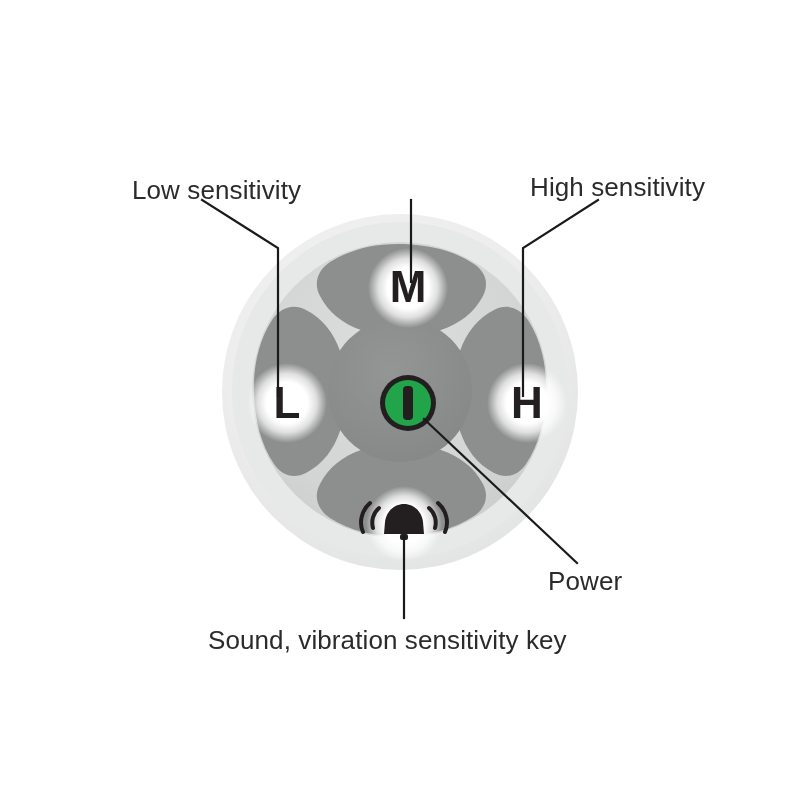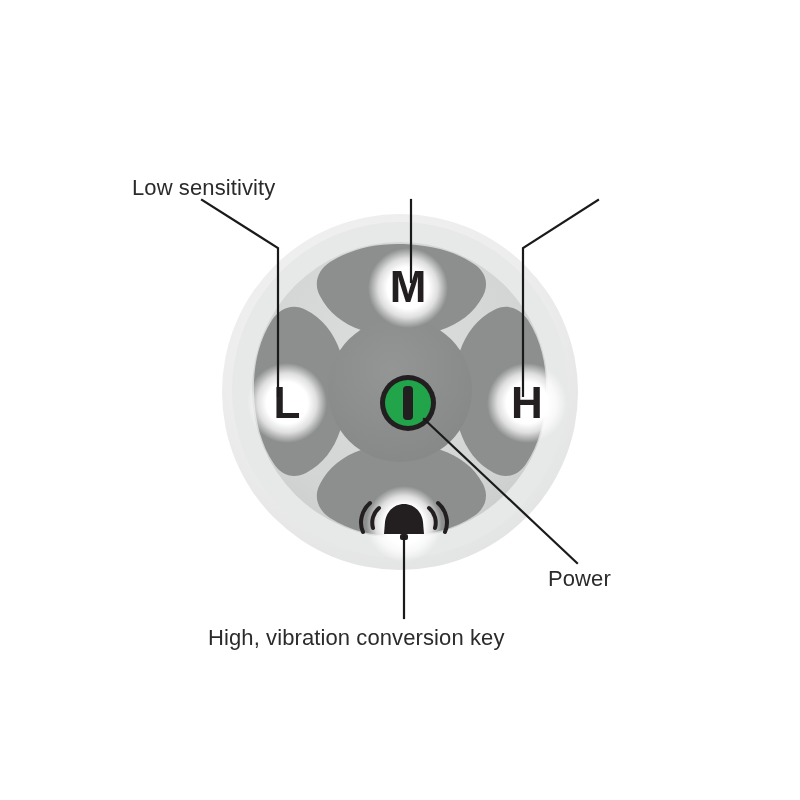--- a/index.html
+++ b/index.html
@@ -24,21 +24,21 @@
     position: absolute;
     left: 0;
     top: 0;
     width: 800px;
     height: 800px;
     display: block;
   }
   .callout-label {
     position: absolute;
     font-family: "Liberation Sans", sans-serif;
-    font-size: 22px;
+    font-size: 26px;
     font-weight: 400;
     color: #2b2b2b;
     white-space: nowrap;
     letter-spacing: 0.1px;
     line-height: 1;
     user-select: none;
   }
   #label-low      { left: 132px; top: 177px; }
   #label-medium   { left: 311px; top: 175px; }
   #label-high     { left: 530px; top: 174px; }
@@ -161,18 +161,19 @@
       <path d="M 411 200 L 411 282"></path>
       <path d="M 598 200 L 523 248 L 523 396"></path>
       <path d="M 424 419 L 577 563"></path>
       <path d="M 404 537 L 404 618"></path>
     </g>
   </svg>
 
   <div class="callout-label" id="label-low">Low sensitivity</div>
 
 
+  <div class="callout-label" id="label-high">High sensitivity</div>
 
   <div class="callout-label" id="label-power">Power</div>
 
-  <div class="callout-label" id="label-sound">High, vibration conversion key</div>
+  <div class="callout-label" id="label-sound">Sound, vibration sensitivity key</div>
 
 </div>
 
 </body></html>

